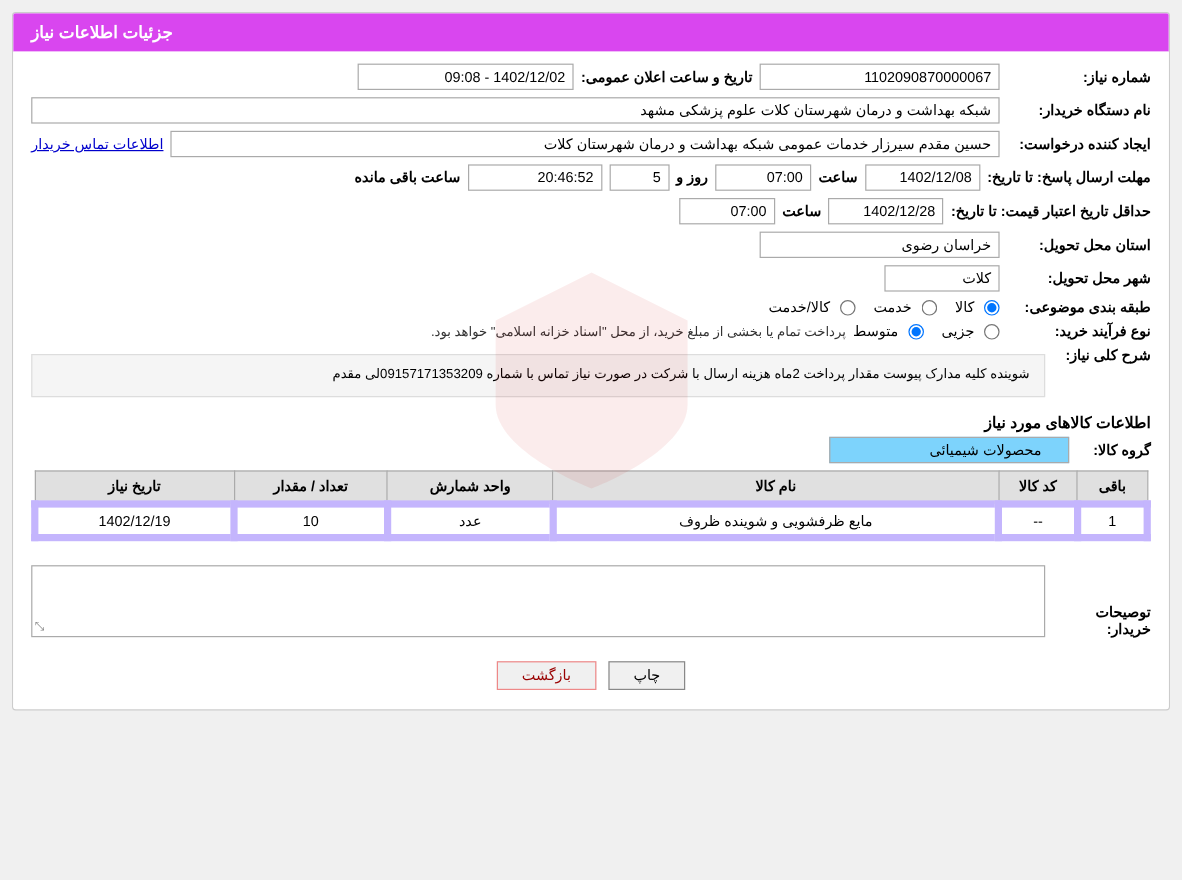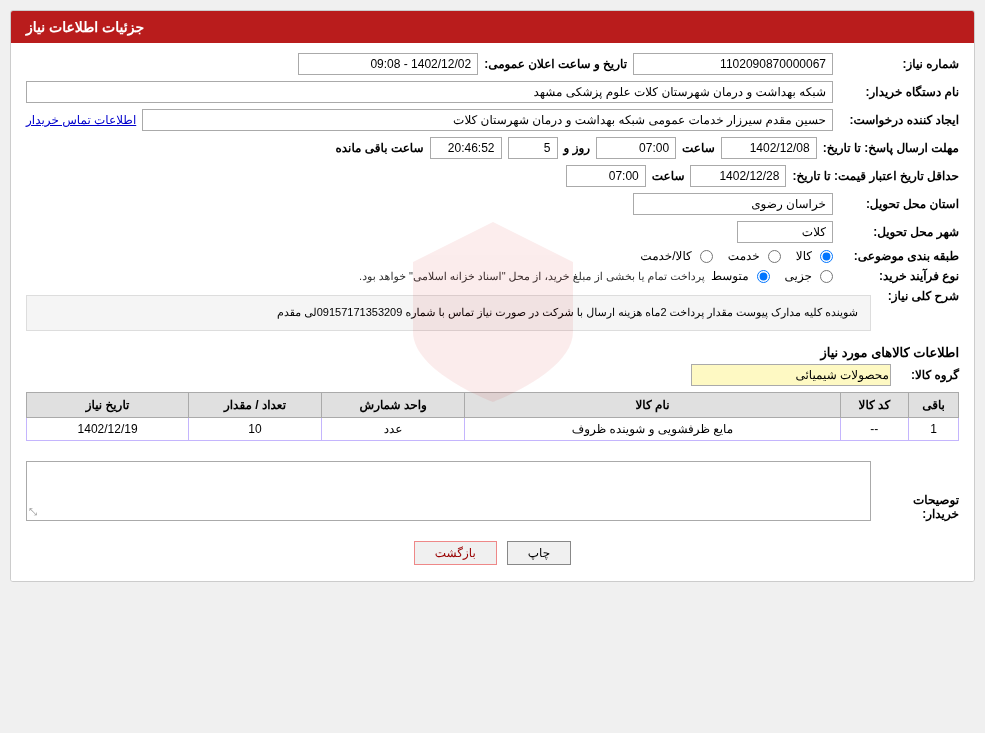--- a/index.html
+++ b/index.html
@@ -15,21 +15,21 @@
       background: #f0f0f0;
       padding: 10px;
     }
     .main-container {
       background: #fff;
       border: 1px solid #ccc;
       border-radius: 3px;
       overflow: hidden;
     }
     .header-bar {
-      background: #b91c1c;
+      background: #d946ef;
       color: #fff;
       padding: 8px 15px;
       text-align: left;
       font-size: 14px;
       font-weight: bold;
     }
     .content-area {
       padding: 10px 15px;
       background: #fff;
     }
@@ -109,39 +109,39 @@
       font-size: 12px;
     }
     table th {
       background: #e0e0e0;
       border: 1px solid #aaa;
       padding: 5px 0;
       text-align: center;
       font-weight: bold;
     }
     table td {
-      border: 1px solid #c4b5fd;
+      border: 6px solid #c4b5fd;
       padding: 4px 8px;
       text-align: center;
     }
     .group-row {
       display: flex;
       align-items: center;
       gap: 8px;
       margin-bottom: 6px;
     }
     .group-label {
       font-weight: bold;
       min-width: 60px;
     }
     .group-value {
       border: 1px solid #aaa;
-      padding: 3px 1px;
+      padding: 3px 22px;
       min-width: 200px;
-      background: #fef9c3;
+      background: #7dd3fc;
     }
     .tosih-row {
       display: flex;
       gap: 8px;
       margin: 20px 0;
       align-items: flex-end;
     }
     .tosih-label {
       font-weight: bold;
       min-width: 80px;
@@ -232,21 +232,21 @@
         <span class="link-text">اطلاعات تماس خریدار</span>
       </div>
 
       <div class="info-row">
         <span class="label">مهلت ارسال پاسخ: تا تاریخ:</span>
         <div class="value-box small">1402/12/08</div>
         <span class="inline-label">ساعت</span>
         <div class="value-box xsmall">07:00</div>
         <span class="inline-label">روز و</span>
         <div class="value-box" style="width:50px;">5</div>
-        <div class="value-box" style="width:72px;">20:46:52</div>
+        <div class="value-box" style="width:112px;">20:46:52</div>
         <span class="inline-label">ساعت باقی مانده</span>
       </div>
 
       <div class="info-row">
         <span class="label">حداقل تاریخ اعتبار قیمت: تا تاریخ:</span>
         <div class="value-box small">1402/12/28</div>
         <span class="inline-label">ساعت</span>
         <div class="value-box xsmall">07:00</div>
       </div>
 

